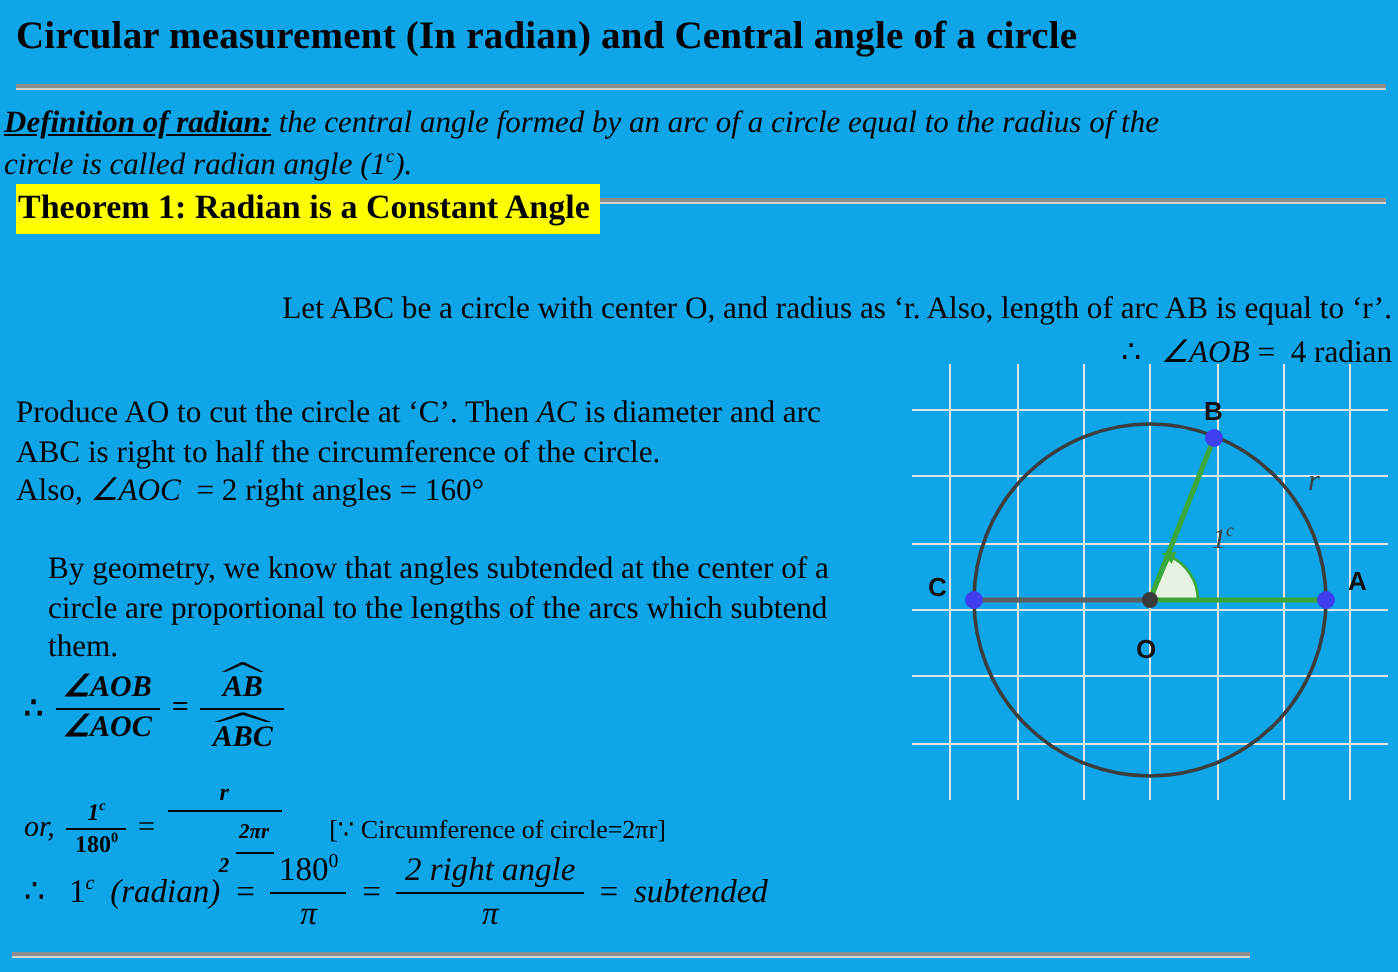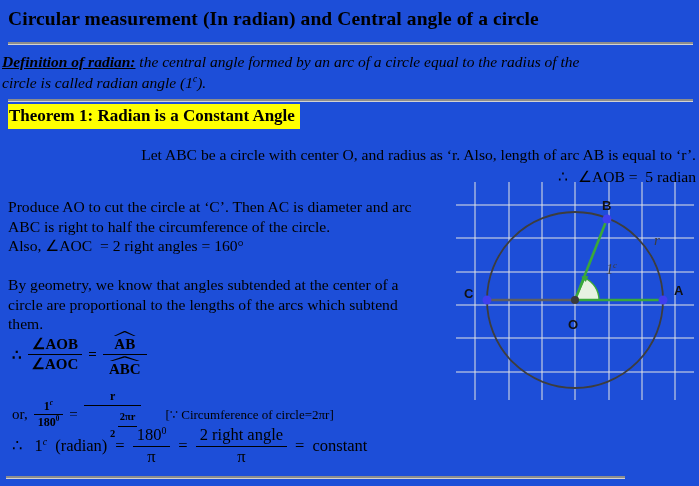--- a/index.html
+++ b/index.html
@@ -1,34 +1,34 @@
 <!DOCTYPE html>
 <html><head>
 <meta charset="utf-8">
 <style>
   * { margin:0; padding:0; box-sizing:border-box; }
   html,body { background:#ffffff; }
   .page {
-    position:relative; width:699px; height:486px; background:#1d4ed8;
+    position:relative; width:699px; height:486px; background:#0ea5e9;
     font-family:"Liberation Serif", serif; color:#000; overflow:hidden;
   }
   .abs { position:absolute; }
   .rule {
     position:absolute; height:3px;
     background:linear-gradient(to bottom,#8d8d8d 0,#8d8d8d 60%,#d2d2d2 60%,#d2d2d2 100%);
   }
   .title { left:8px; top:8px; font-size:19.5px; font-weight:bold; letter-spacing:0.1px; }
   .definition { left:2px; top:51px; font-size:15.5px; font-style:italic; line-height:21px; width:688px; }
   .def-label { font-weight:bold; text-decoration:underline; }
   .hl {
     background:#ffff00; font-size:17px; font-weight:bold; padding:2px 5px 3px 1px;
     display:inline-block;
   }
   .body-text { font-size:15.6px; line-height:19.5px; }
-  .mi { }
+  .mi { font-style:italic; }
   .pre { white-space:pre; }
   sup.s { font-size:0.6em; vertical-align:super; line-height:0; font-style:italic; }
   sup.su { font-size:0.6em; vertical-align:super; line-height:0; }
 
   
   .mrow { position:absolute; display:flex; align-items:center; }
   .frac { display:inline-block; text-align:center; vertical-align:middle; line-height:1.15; }
   .frac .top { display:block; padding:0 4px 1px 4px; border-bottom:1.5px solid #000; }
   .frac .bot { display:block; padding:1px 4px 0 4px; }
   .m1 { left:12px; top:331px; font-size:15px; gap:6px; font-weight:600; }
@@ -61,36 +61,36 @@
 
   <div class="rule" style="left:8px; top:42px; width:685px;"></div>
 
   <div class="abs definition">
     <div><span class="def-label">Definition of radian:</span><span> the central angle formed by an arc of a circle equal to the radius of the</span></div>
     <div><span>circle is called radian angle (1</span><sup class="s">c</sup><span>).</span></div>
   </div>
 
   <div class="rule" style="left:8px; top:99px; width:685px;"></div>
 
-  <div class="abs" style="left:8px; top:104px;">
+  <div class="abs" style="left:8px; top:92px;">
     <span class="hl">Theorem 1: Radian is a Constant Angle</span>
   </div>
 
   <div class="abs body-text" style="left:8px; top:145px; width:688px;text-align:right;">
     <div class="pre">Let ABC be a circle with center O, and radius as ‘r. Also, length of arc AB is equal to ‘r’.</div>
-    <div class="pre" style="margin-top:2px;"><span>∴</span><span class="mi" style="margin-left:10px;">∠AOB</span><span> =  5 radian</span></div>
+    <div class="pre" style="margin-top:2px;"><span>∴</span><span class="mi" style="margin-left:10px;">∠AOB</span><span> =  4 radian</span></div>
   </div>
 
   <div class="abs body-text" style="left:8px; top:197px; width:460px;">
     <div class="pre"><span>Produce AO to cut the circle at ‘C’. Then </span><span class="mi">AC</span><span> is diameter and arc</span></div>
     <div class="pre">ABC is right to half the circumference of the circle.</div>
     <div class="pre"><span>Also, </span><span class="mi">∠AOC</span><span>  = 2 right angles = 160°</span></div>
   </div>
 
-  <div class="abs body-text" style="left:8px; top:275px; width:460px;">
+  <div class="abs body-text" style="left:24px; top:275px; width:460px;">
     <div>By geometry, we know that angles subtended at the center of a</div>
     <div>circle are proportional to the lengths of the arcs which subtend</div>
     <div>them.</div>
   </div>
 
   <div class="mrow m1">
     <span>∴</span>
     <span class="frac mi">
       <span class="top">∠AOB</span>
       <span class="bot">∠AOC</span>
@@ -129,21 +129,21 @@
     <span class="frac">
       <span class="top"><span>180</span><sup class="su">0</sup></span>
       <span class="bot mi">π</span>
     </span>
     <span>=</span>
     <span class="frac">
       <span class="top mi">2 right angle</span>
       <span class="bot mi">π</span>
     </span>
     <span>=</span>
-    <span class="mi">constant</span>
+    <span class="mi">subtended</span>
   </div>
 
   <div class="rule" style="left:6px; top:476px; width:619px;"></div>
 
   <div class="abs diagram">
     <svg width="238" height="218" viewBox="0 0 238 218">
 
       <g stroke="#e4e4e4" stroke-width="1">
         <line x1="19" y1="0" x2="19" y2="218"></line>
           <line x1="53" y1="0" x2="53" y2="218"></line>

